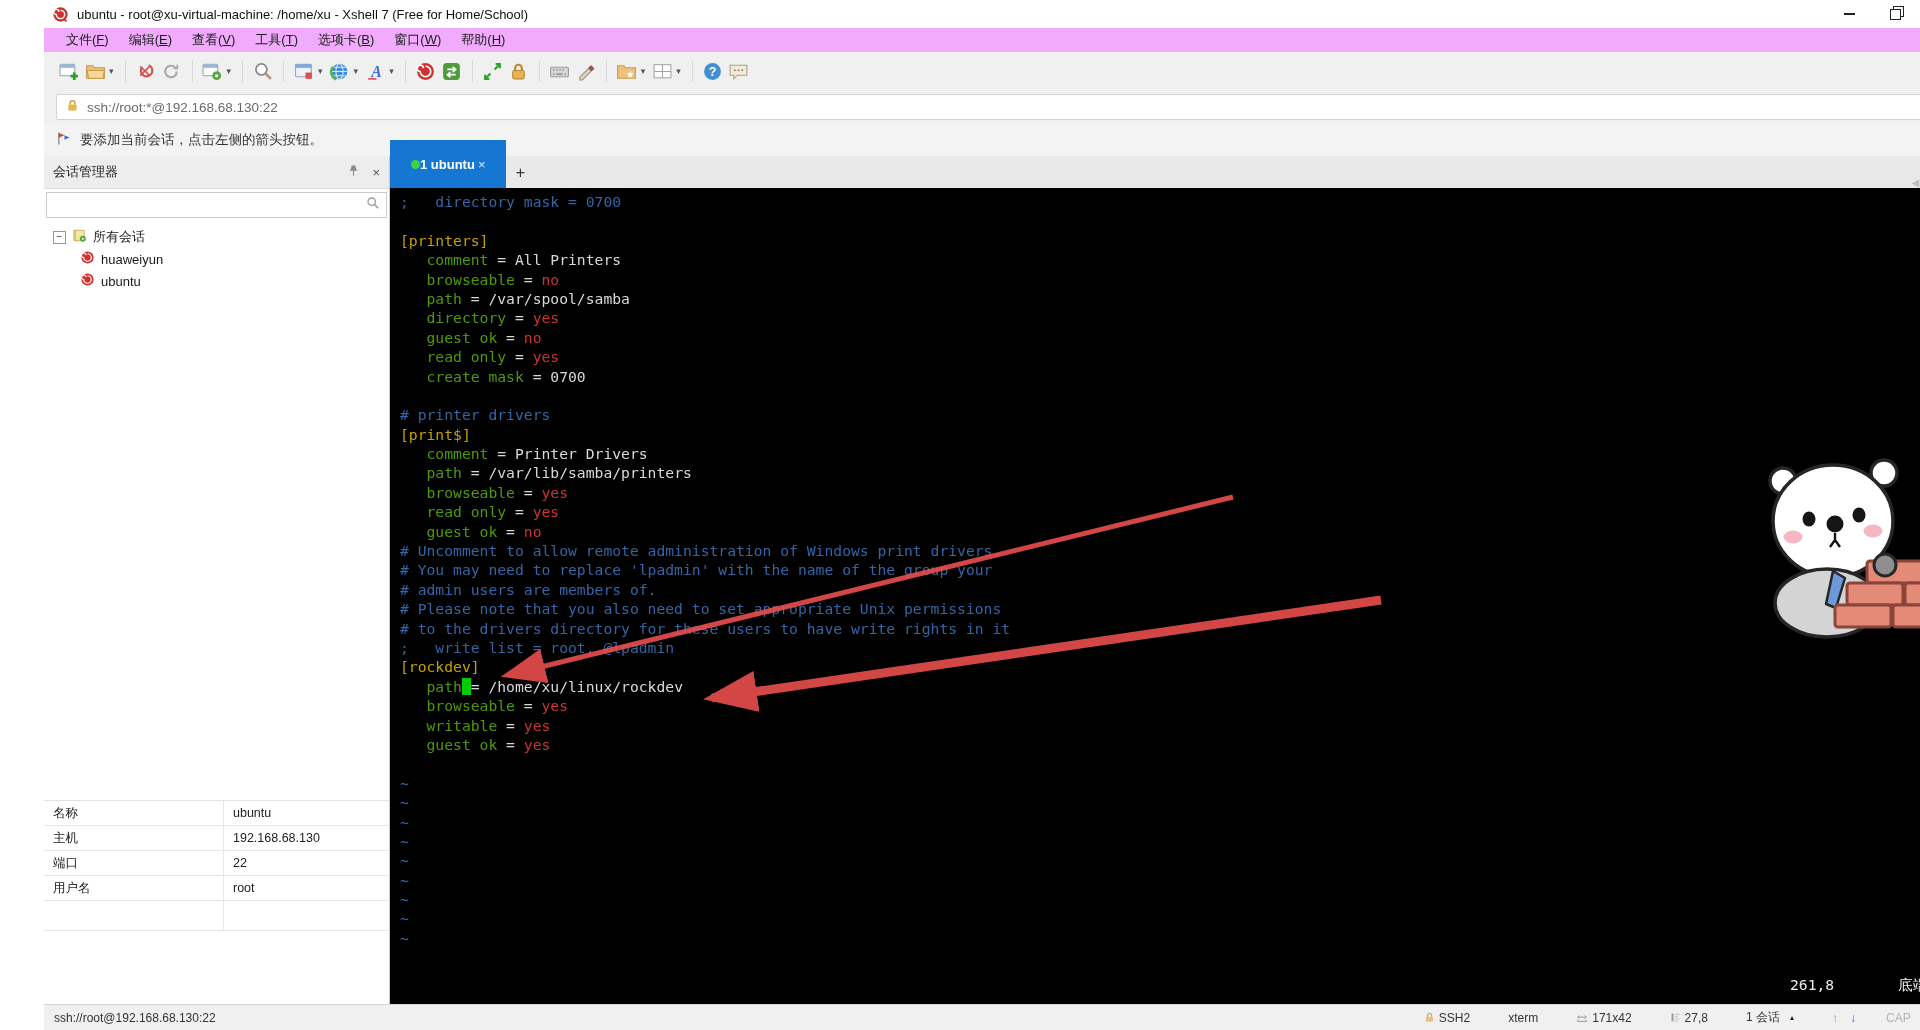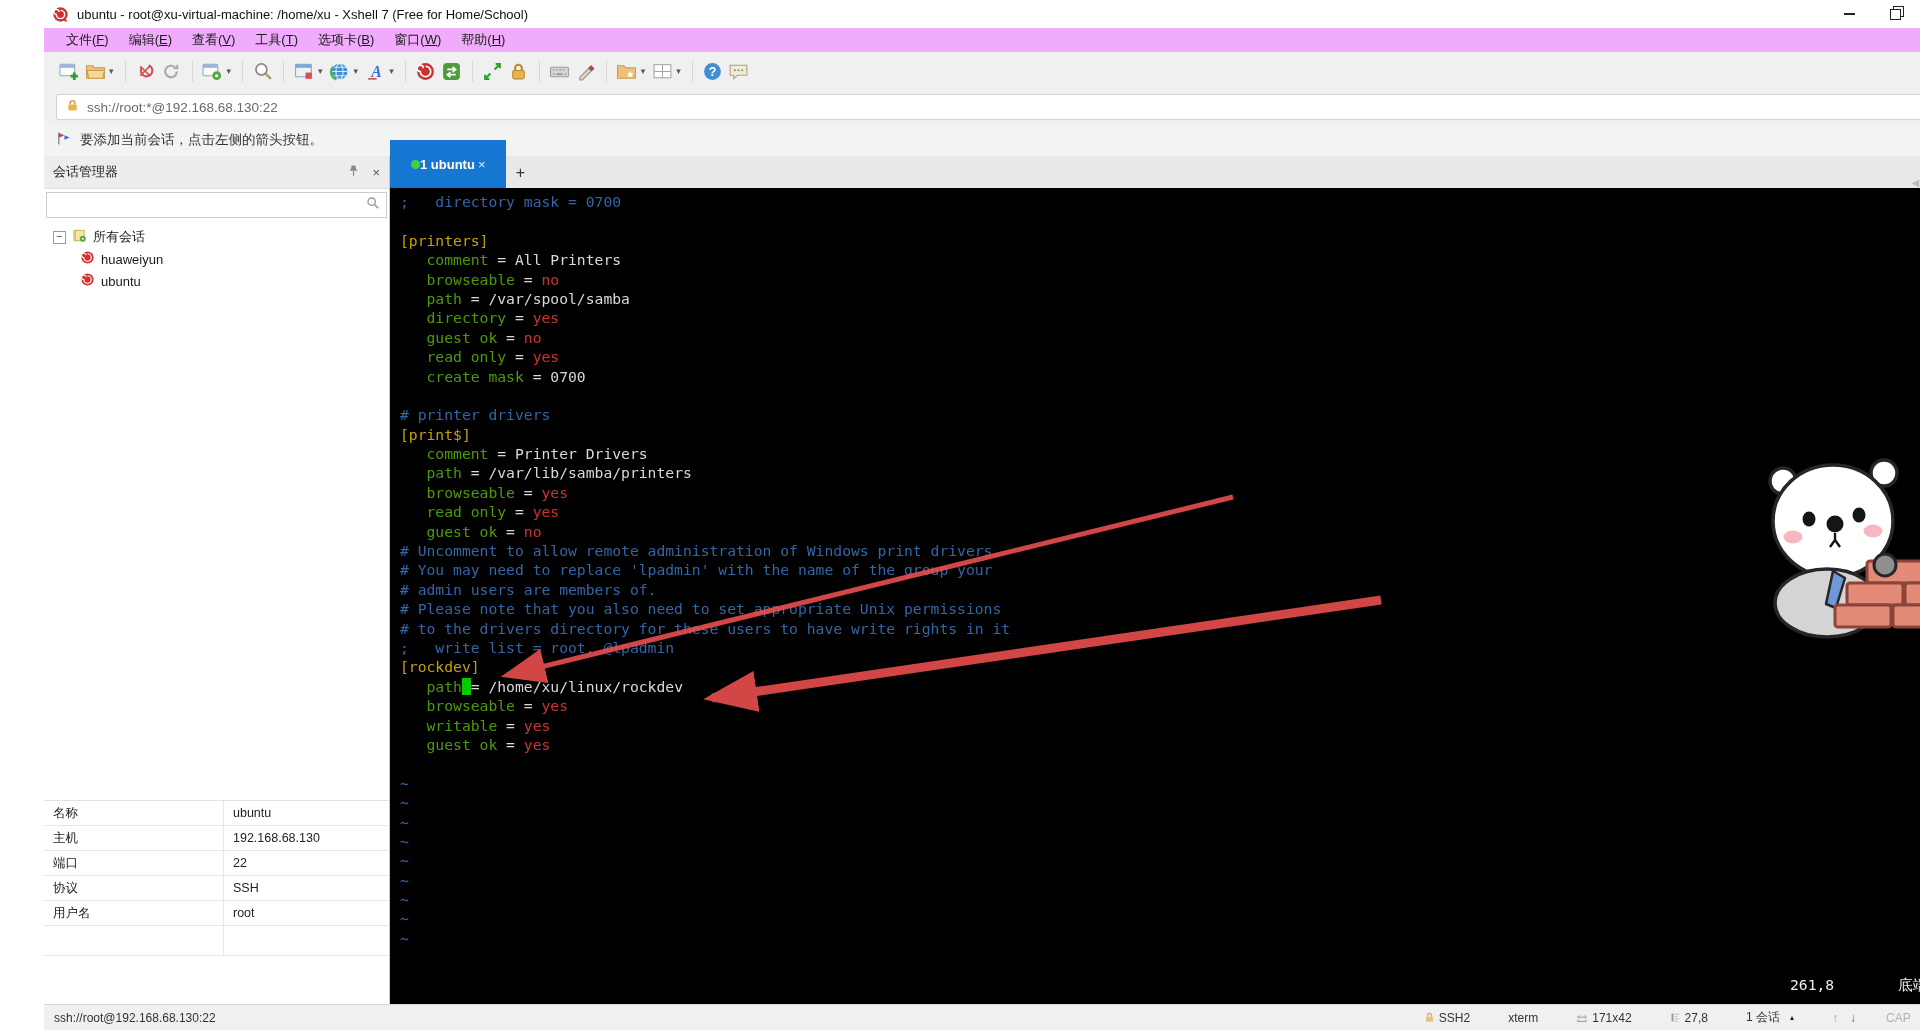--- a/index.html
+++ b/index.html
@@ -350,24 +350,20 @@
           <span class="plabel">名称</span>
           <span class="pvalue">ubuntu</span>
         </div>
         <div class="prow">
           <span class="plabel">主机</span>
           <span class="pvalue">192.168.68.130</span>
         </div>
         <div class="prow">
           <span class="plabel">端口</span>
           <span class="pvalue">22</span>
-        </div>
-        <div class="prow">
-          <span class="plabel">协议</span>
-          <span class="pvalue">SSH</span>
         </div>
         <div class="prow">
           <span class="plabel">用户名</span>
           <span class="pvalue">root</span>
         </div>
         <div class="prow empty">
           <span class="plabel"></span>
         </div>
       </div>
   </div>

